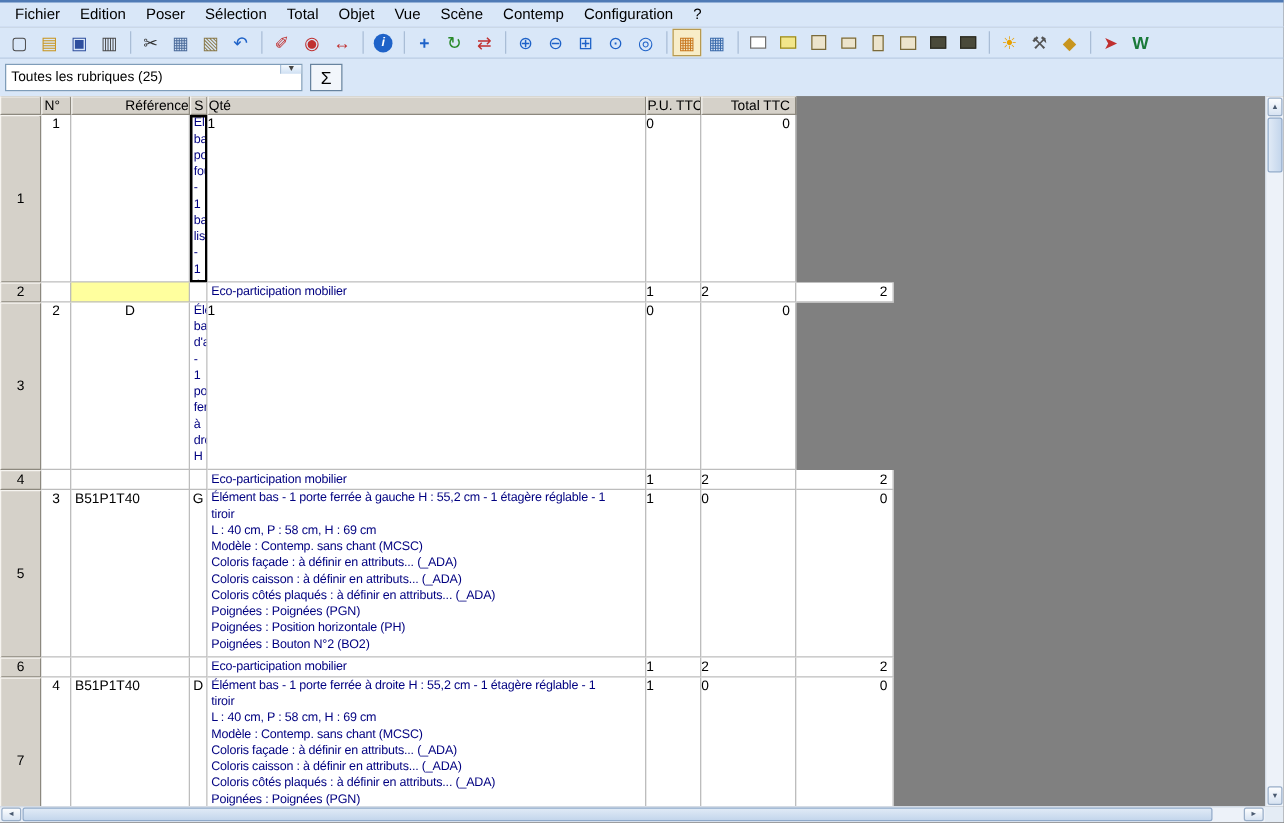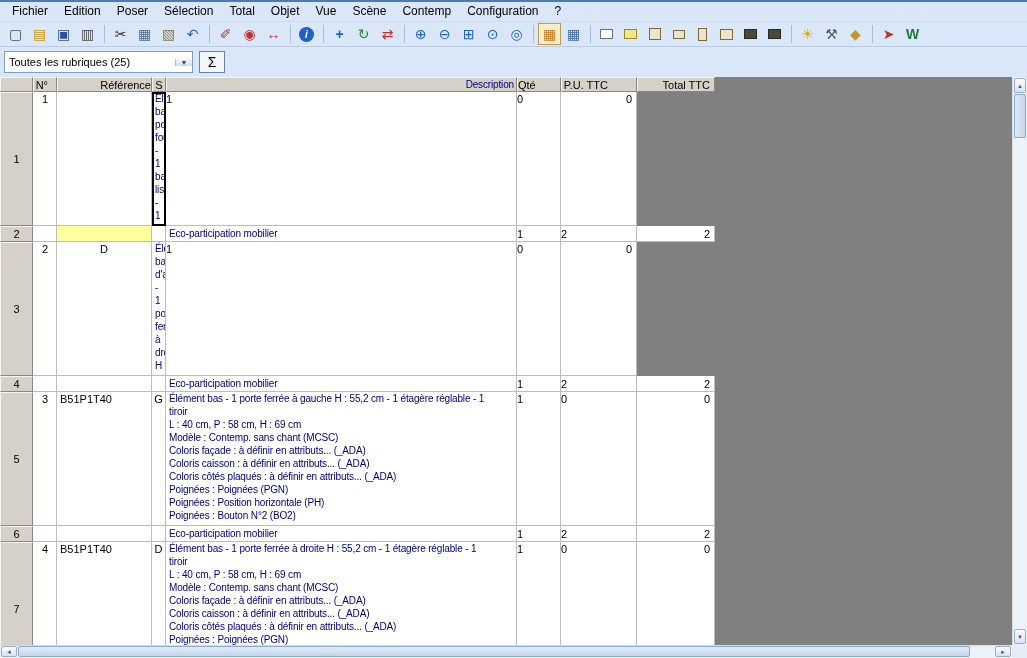--- a/index.html
+++ b/index.html
@@ -12,21 +12,21 @@
   .menu-item{padding:0 8px;line-height:19px;white-space:nowrap;cursor:default}
   .toolbar{height:25px;background:#d9e7f8;border-bottom:1px solid #b9cde6;display:flex;align-items:center;padding-left:4px}
   .tb-btn{width:23px;height:22px;display:inline-flex;align-items:center;justify-content:center;
           background:transparent;border:1px solid transparent;font-size:14px;padding:0;margin-right:1px;font-family:inherit;cursor:default}
   .tb-btn.pressed{background:#f8edc8;border:1px solid #b89a50}
   .tb-glyph{display:inline-block;min-width:14px;text-align:center;line-height:16px}
   .tb-glyph.round{width:15px;height:15px;border-radius:50%;font-size:10px;font-style:italic;font-weight:bold;line-height:15px}
   .tb-boxshape{display:inline-block}
   .tb-sep{width:1px;height:18px;background:#a9bdd6;margin:0 4px;flex:0 0 auto}
   .filterbar{height:30px;background:#d9e7f8;display:flex;align-items:center;padding:0 4px}
-  .combo{width:189px;height:22px;background:#fff;border:1px solid #7f9db9;display:flex;align-items:center}
+  .combo{width:238px;height:22px;background:#fff;border:1px solid #7f9db9;display:flex;align-items:flex-start}
   .combo-text{flex:1;font-size:11px;line-height:20px;padding-left:4px;white-space:nowrap;overflow:hidden}
   .combo-arrow{width:17px;display:flex;align-items:center;justify-content:center;
                background:linear-gradient(#f4f9fe,#cfe0f3);border-left:1px solid #abc1d9;font-size:7px;color:#444}
   .sigma-btn{margin-left:6px;width:26px;height:22px;background:#f2f6fb;border:1px solid #67839f;
              font-size:14px;font-family:inherit;line-height:1;cursor:default}
 
   
   .content{position:absolute;top:77px;left:0;width:1012px;height:568px;background:#808080;overflow:hidden}
   .grid{width:715px}
   .grid-header,.grid-row{display:grid;grid-template-columns:33px 24px 95px 14px 351px 44px 76px 78px}
@@ -212,21 +212,20 @@
   <button class="sigma-btn">Σ</button>
 </div>
 
 <div class="content">
   <div class="grid">
     <div class="grid-header">
         <div class="hdr-cell col-gutter"></div>
         <div class="hdr-cell col-num">N°</div>
         <div class="hdr-cell col-ref">Référence</div>
         <div class="hdr-cell col-s">S</div>
-        <div class="hdr-cell col-desc">Description</div>
         <div class="hdr-cell col-qty">Qté</div>
         <div class="hdr-cell col-pu">P.U. TTC</div>
         <div class="hdr-cell col-total">Total TTC</div>
       </div>
     <div>
         <div class="grid-row row-item">
           <div class="col-gutter">1</div>
           <div class="cell col-num">1</div>
           <div class="cell col-s"></div>
           <div class="cell col-desc selected">Élément bas pour four - 1 bandeau lisse - 1 étagère fixe - encastrement H

